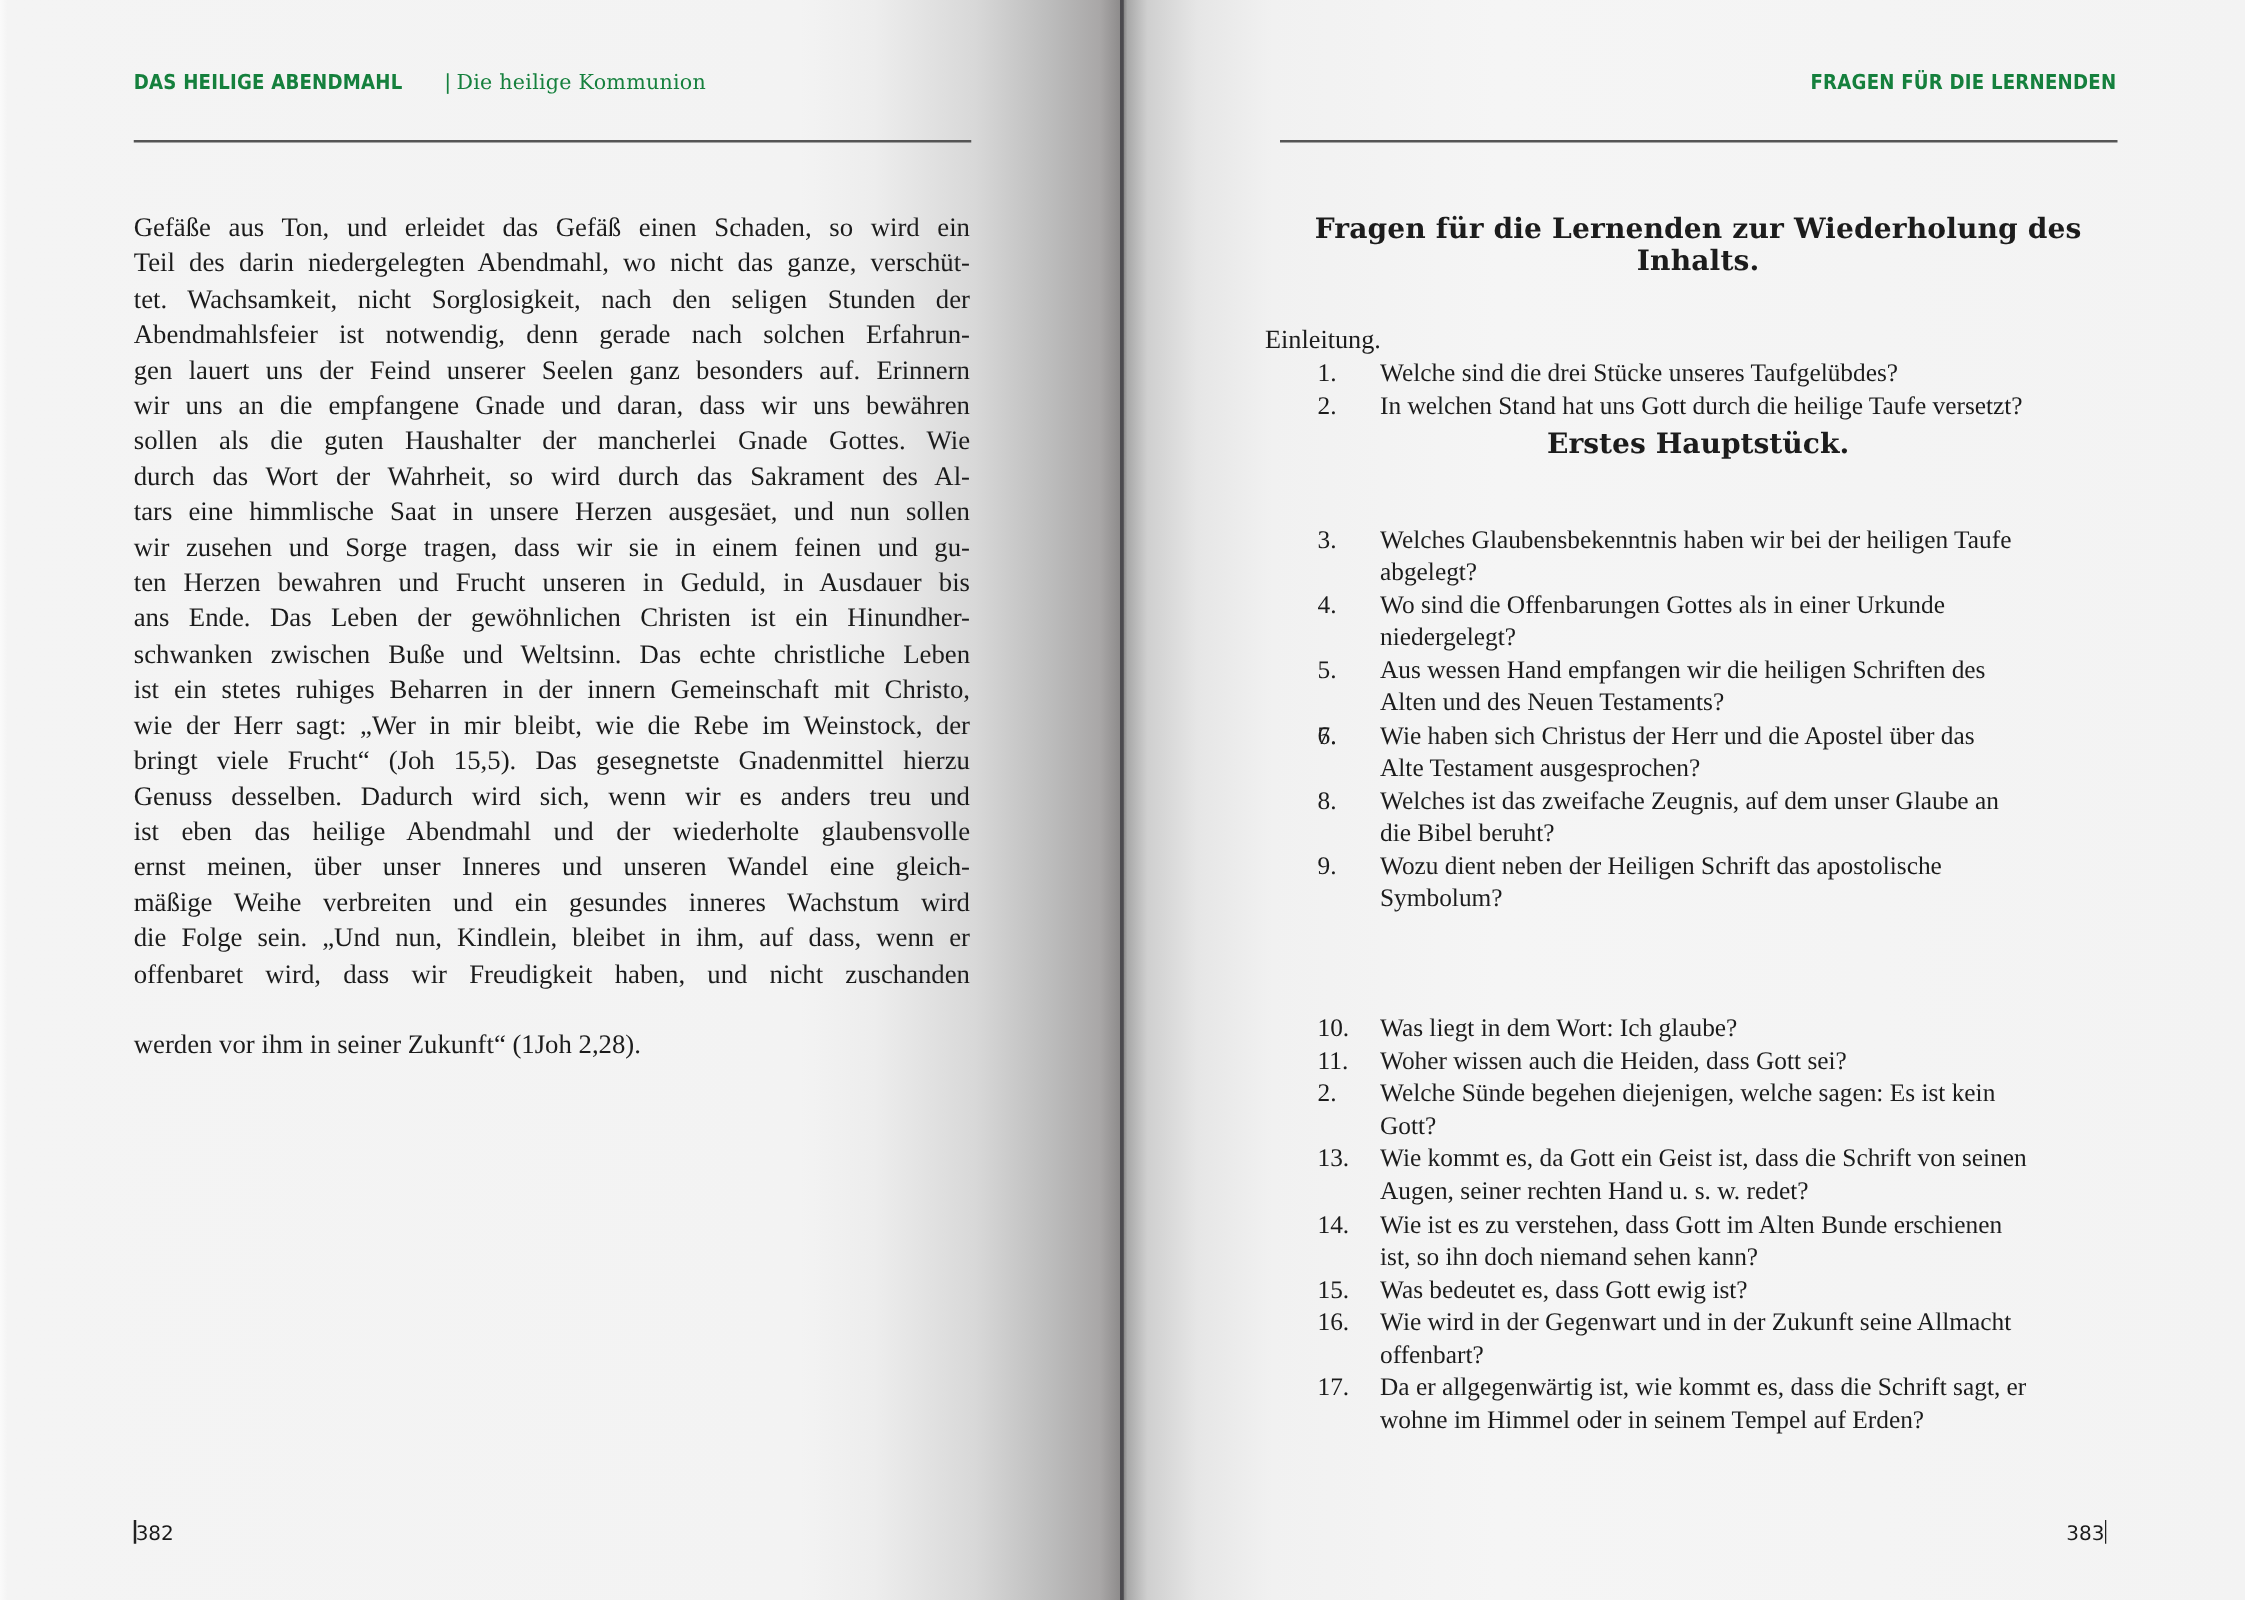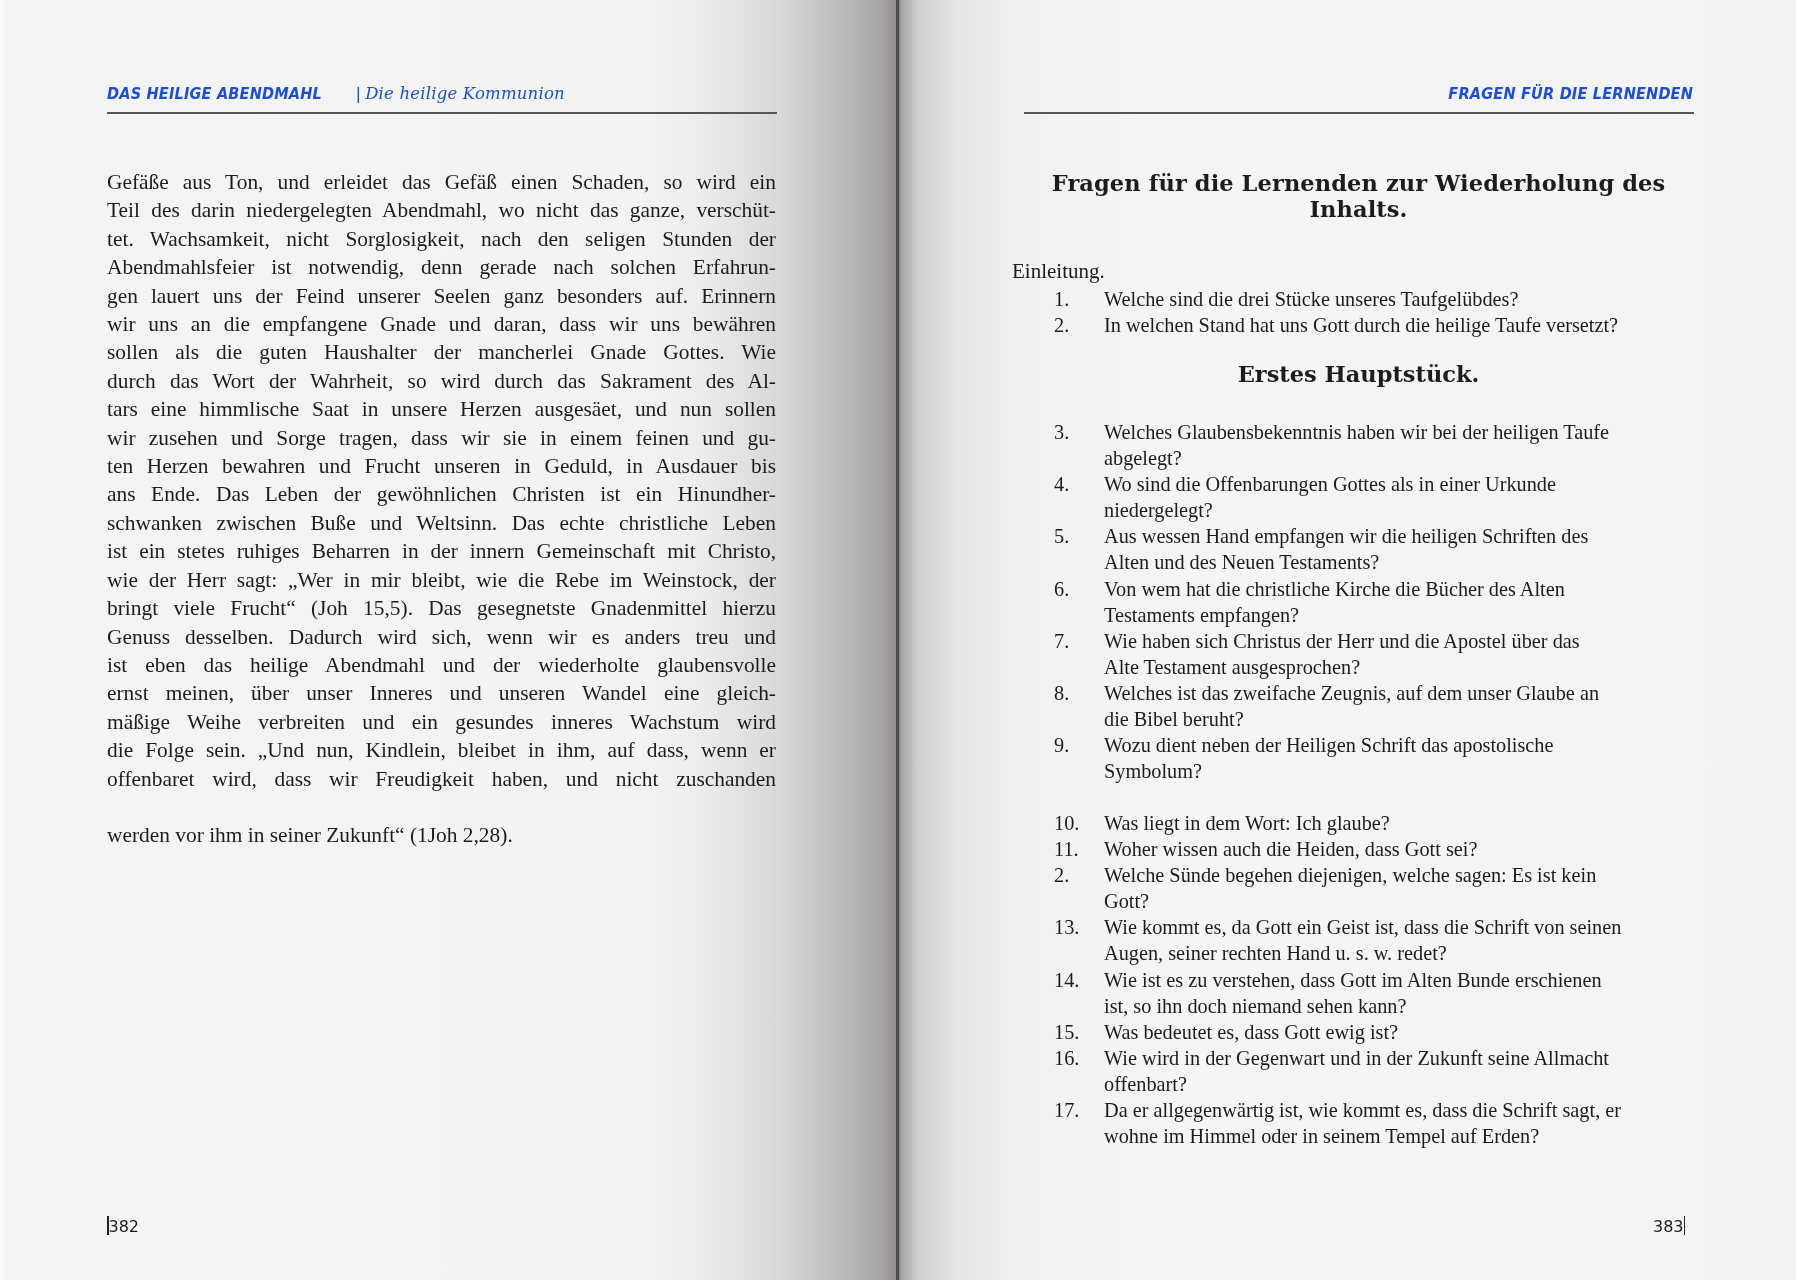--- a/index.html
+++ b/index.html
@@ -16,22 +16,22 @@
     }
     .page-right {
       left:898px; width:898px;
       background:linear-gradient(to right, #7a7a7a 0px, #a8a8a8 4px, #cfcfcf 20px, #e6e6e6 60px, #f1f1f1 120px, #f5f5f5 300px, #f3f3f3 898px);
     }
     .spine {
       position:absolute; left:896px; top:0; width:3px; height:1280px;
       background:#4c4b4f;
     }
     .running-head {
-      position:absolute; top:84px; font-family:"DejaVu Sans", "Liberation Sans", sans-serif;
-      font-size:16.5px; letter-spacing:0.2px; color:#1d4ed8; white-space:nowrap;font-style:italic;
+      position:absolute; top:56px; font-family:"DejaVu Sans", "Liberation Sans", sans-serif;
+      font-size:16.5px; letter-spacing:0.2px; color:#15803d; white-space:nowrap;
     }
     .running-head .caps { font-weight:bold; font-family:"DejaVu Sans", sans-serif; transform:scaleX(0.88); display:inline-block; transform-origin:left; }
     .running-head .sep { margin:0 4px; }
     .running-head .sub { font-family:"DejaVu Serif", serif; font-size:16.5px; }
     .rule { position:absolute; height:2px; background:#555; top:112px; }
     .left-head { left:107px; }
     .right-head { right:103px; text-align:right; }
     .right-head .caps { transform-origin:right; }
 
     .body-text {
@@ -119,41 +119,39 @@
     <div class="q">
       <span class="num">1.</span>
       <span class="txt">Welche sind die drei Stücke unseres Taufgelübdes?</span>
     </div>
     <div class="q">
       <span class="num">2.</span>
       <span class="txt">In welchen Stand hat uns Gott durch die heilige Taufe versetzt?</span>
     </div>
   </div>
 
-<div class="section-heading" style="top:361px;">Erstes Hauptstück.</div>
+<div class="section-heading" style="top:342px;">Erstes Hauptstück.</div>
 <div class="qlist" id="qlist-b" style="top:419px;">
     <div class="q">
       <span class="num">3.</span>
       <span class="txt">Welches Glaubensbekenntnis haben wir bei der heiligen Taufe
 abgelegt?</span>
     </div>
     <div class="q">
       <span class="num">4.</span>
       <span class="txt">Wo sind die Offenbarungen Gottes als in einer Urkunde
 niedergelegt?</span>
     </div>
     <div class="q">
       <span class="num">5.</span>
       <span class="txt">Aus wessen Hand empfangen wir die heiligen Schriften des
 Alten und des Neuen Testaments?</span>
     </div>
     <div class="q">
       <span class="num">6.</span>
-      <span class="txt">Von wem hat die christliche Kirche die Bücher des Alten
-Testaments empfangen?</span>
     </div>
     <div class="q">
       <span class="num">7.</span>
       <span class="txt">Wie haben sich Christus der Herr und die Apostel über das
 Alte Testament ausgesprochen?</span>
     </div>
     <div class="q">
       <span class="num">8.</span>
       <span class="txt">Welches ist das zweifache Zeugnis, auf dem unser Glaube an
 die Bibel beruht?</span>

